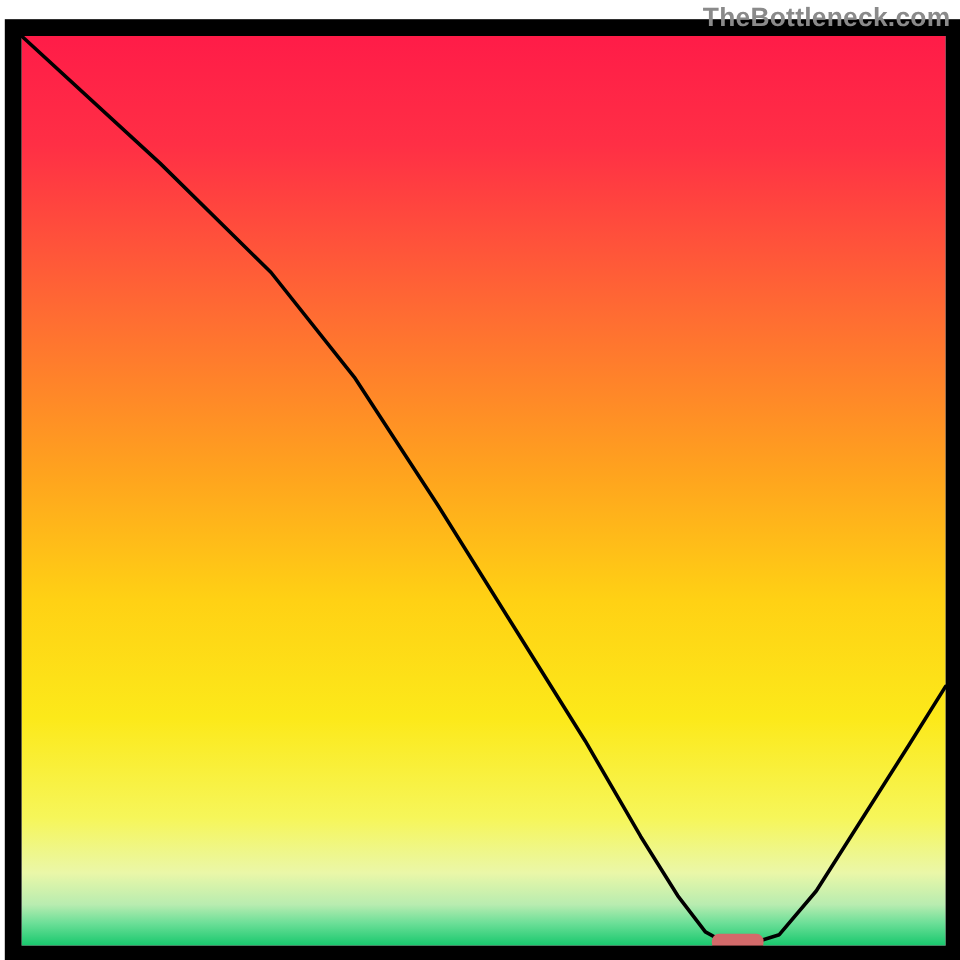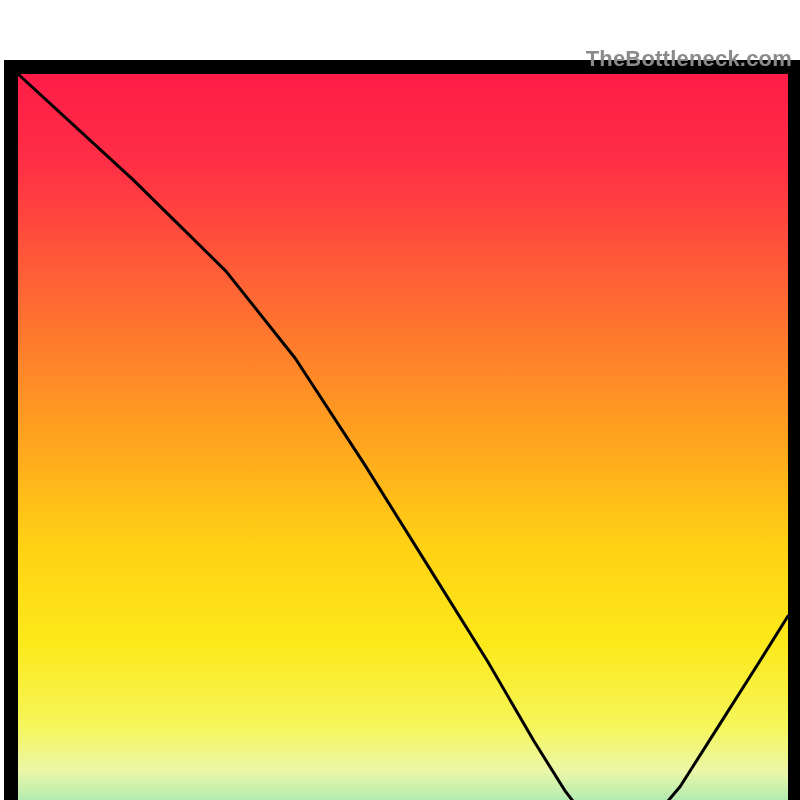--- a/index.html
+++ b/index.html
@@ -7,21 +7,20 @@
     padding: 0;
     width: 800px;
     height: 800px;
     background: #ffffff;
     overflow: hidden;
   }
   .container {
     position: relative;
     width: 800px;
     height: 707px;
-    margin-top: 44px;
   }
   .watermark {
     position: absolute;
     top: 2px;
     right: 8px;
     font-family: Arial, Helvetica, sans-serif;
     font-size: 22px;
     font-weight: 600;
     color: #8a8a8a;
     letter-spacing: 0.2px;

